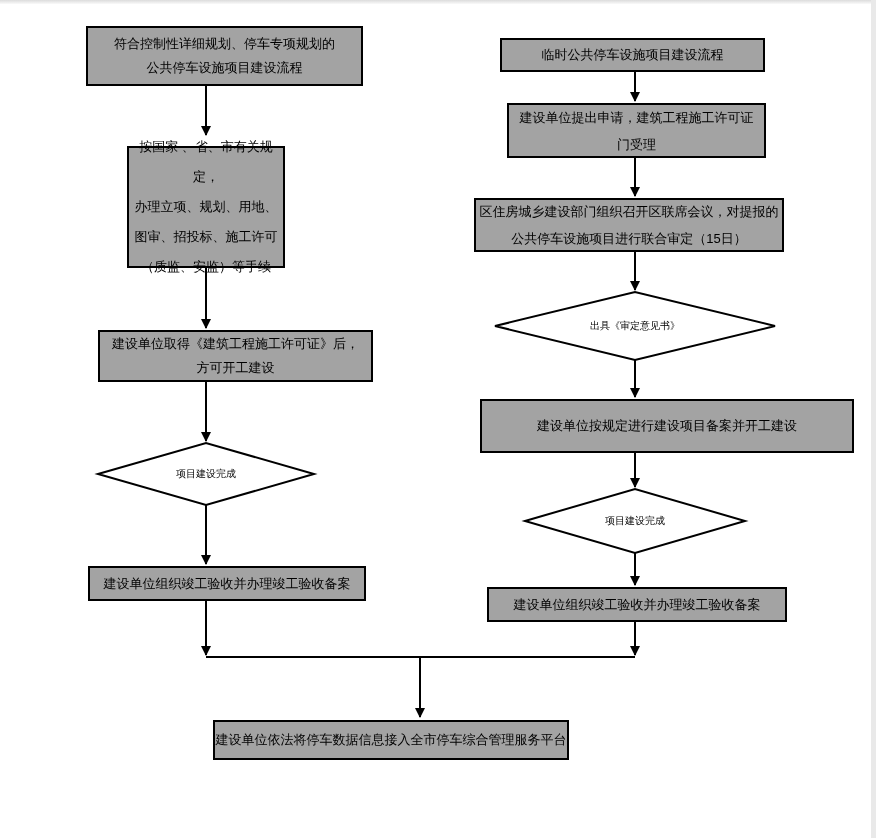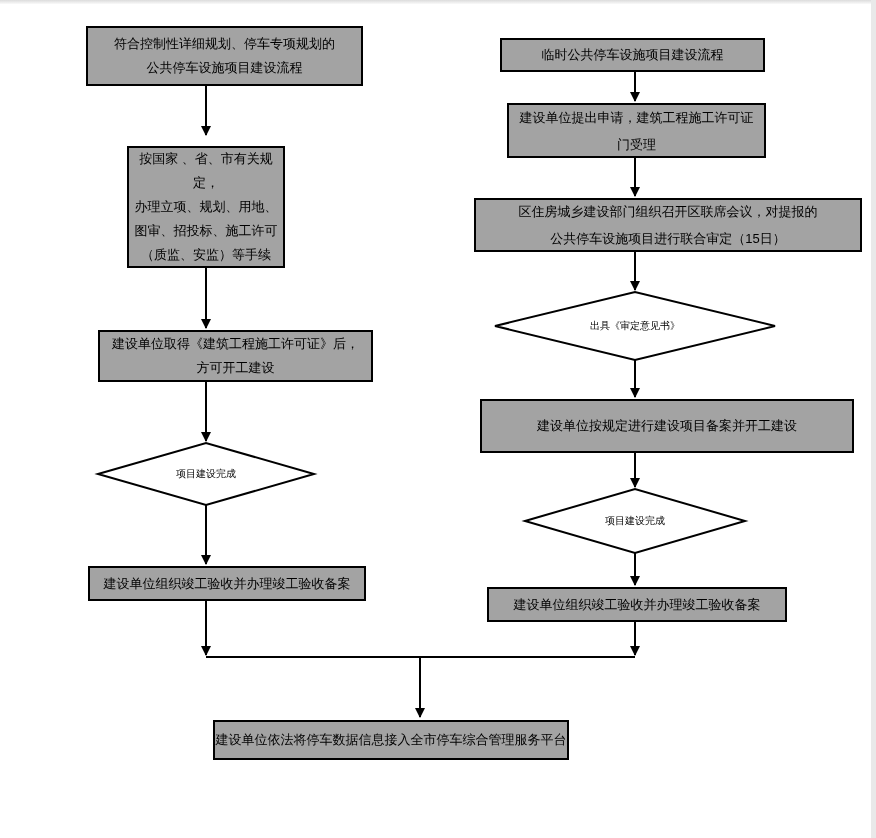--- a/index.html
+++ b/index.html
@@ -27,21 +27,21 @@
     background: #a3a3a3;
     display: flex;
     align-items: center;
     justify-content: center;
     text-align: center;
     font-size: 13px;
     line-height: 24px;
     color: #000000;
     white-space: pre-line;
   }
-  .node.tall { line-height: 24px; text-align: center; }
+  .node.tall { line-height: 30px; text-align: center; }
   .node.mid  { line-height: 27px; }
   .diamond-label {
     position: absolute;
     display: flex;
     align-items: center;
     justify-content: center;
     text-align: center;
     font-size: 10px;
     color: #000000;
     pointer-events: none;
@@ -97,21 +97,21 @@
 
   <div class="diamond-label" style="left:98px; top:443px; width:216px; height:62px;">项目建设完成</div>
 
   <div class="node" style="left:88px; top:566px; width:278px; height:35px;">建设单位组织竣工验收并办理竣工验收备案</div>
 
   <div class="node" style="left:500px; top:38px; width:265px; height:34px;">临时公共停车设施项目建设流程</div>
 
   <div class="node mid" style="left:507px; top:103px; width:259px; height:55px;">建设单位提出申请，建筑工程施工许可证
 门受理</div>
 
-  <div class="node mid" style="left:474px; top:198px; width:388px; height:54px;">区住房城乡建设部门组织召开区联席会议，对提报的
+  <div class="node mid" style="left:474px; top:198px; width:310px; height:54px;">区住房城乡建设部门组织召开区联席会议，对提报的
 公共停车设施项目进行联合审定（15日）</div>
 
   <div class="diamond-label" style="left:495px; top:292px; width:280px; height:68px;">出具《审定意见书》</div>
 
   <div class="node" style="left:480px; top:399px; width:374px; height:54px;">建设单位按规定进行建设项目备案并开工建设</div>
 
   <div class="diamond-label" style="left:525px; top:489px; width:220px; height:64px;">项目建设完成</div>
 
   <div class="node" style="left:487px; top:587px; width:300px; height:35px;">建设单位组织竣工验收并办理竣工验收备案</div>
 

